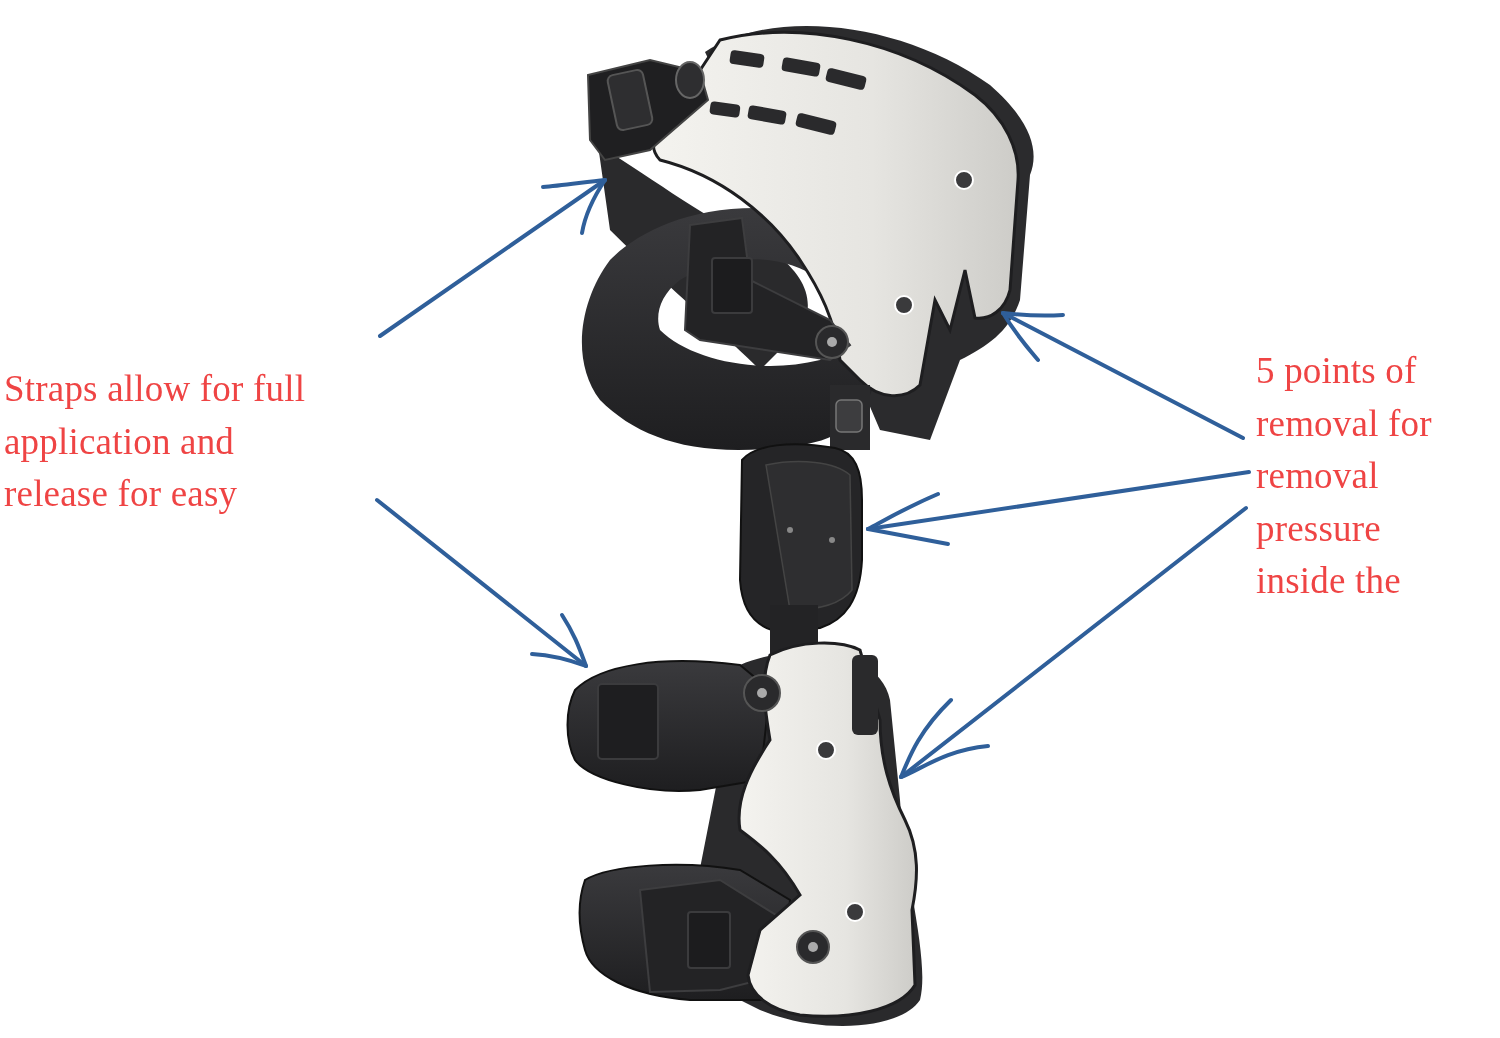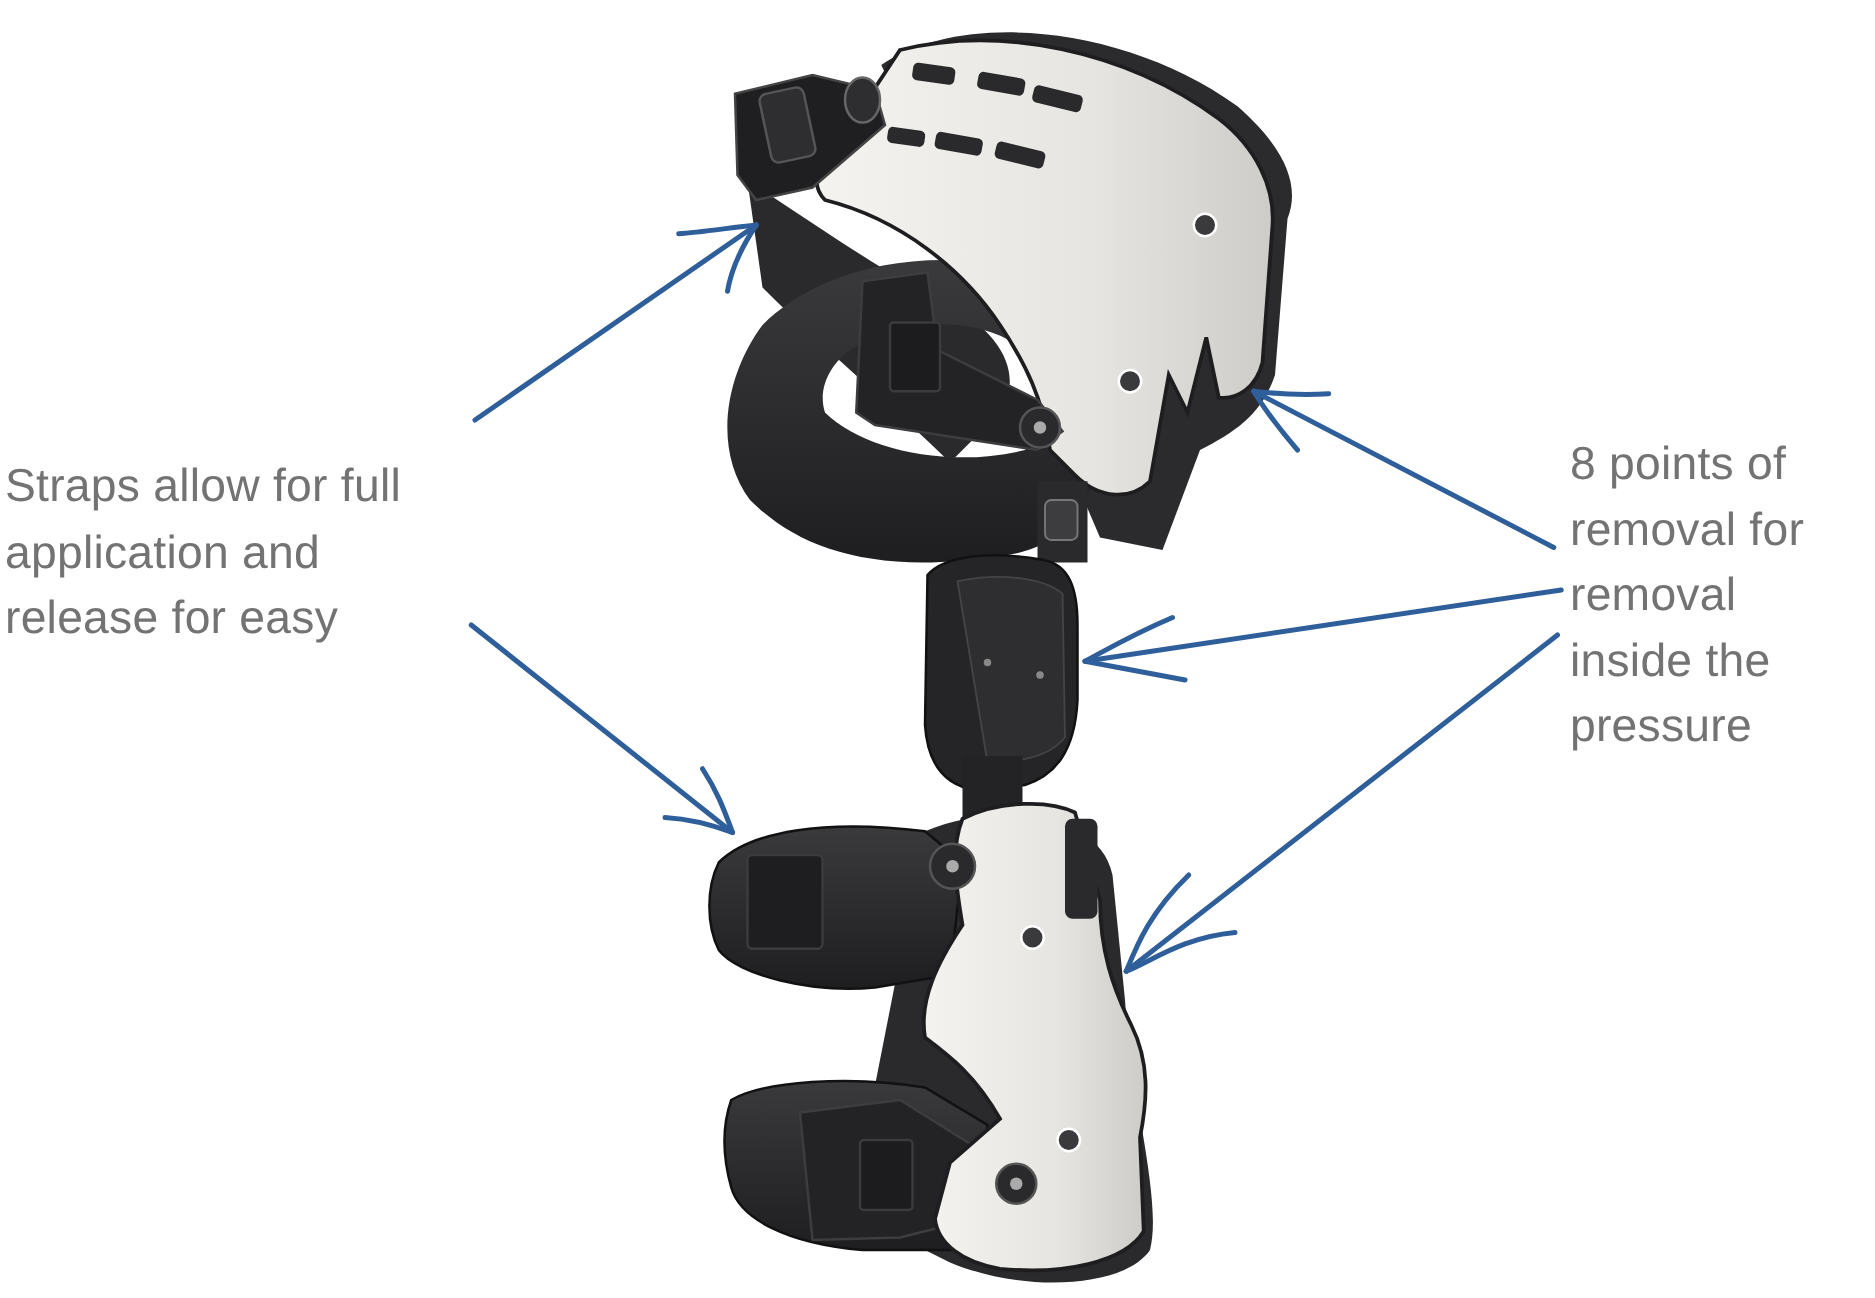--- a/index.html
+++ b/index.html
@@ -1,18 +1,18 @@
 <!DOCTYPE html>
 <html><head>
   <meta charset="utf-8">
   <style>
     html, body { margin: 0; padding: 0; background: #ffffff; }
     body { width: 1500px; height: 1038px; position: relative; overflow: hidden; font-family: "DejaVu Sans", sans-serif; }
     .canvas { position: absolute; left: 0; top: 0; width: 1500px; height: 1038px; }
-    .callout { position: absolute; color: #737373; font-family: Liberation Sans, sans-serif; font-size: 37px; line-height: 52.5px; letter-spacing: 0.2px; }
+    .callout { position: absolute; color: #ef4444; font-family: Liberation Serif, serif; font-size: 37px; line-height: 52.5px; letter-spacing: 0.2px; }
     .callout .line { display: block; white-space: nowrap; }
     #callout-left { left: 4px; top: 363px; }
     #callout-right { left: 1256px; top: 345px; }
     svg { position: absolute; left: 0; top: 0; }
   </style>
 </head>
 <body>
 
 <div class="canvas">
 
@@ -135,20 +135,20 @@
     </g>
   </svg>
 
   <div class="callout" id="callout-left">
     <span class="line">Straps allow for full</span>
     <span class="line">application and</span>
     <span class="line">release for easy</span>
   </div>
 
   <div class="callout" id="callout-right">
-    <span class="line">8 points of</span>
+    <span class="line">5 points of</span>
     <span class="line">removal for</span>
     <span class="line">removal</span>
+    <span class="line">pressure</span>
     <span class="line">inside the</span>
-    <span class="line">pressure</span>
   </div>
 
 </div>
 
 </body></html>

